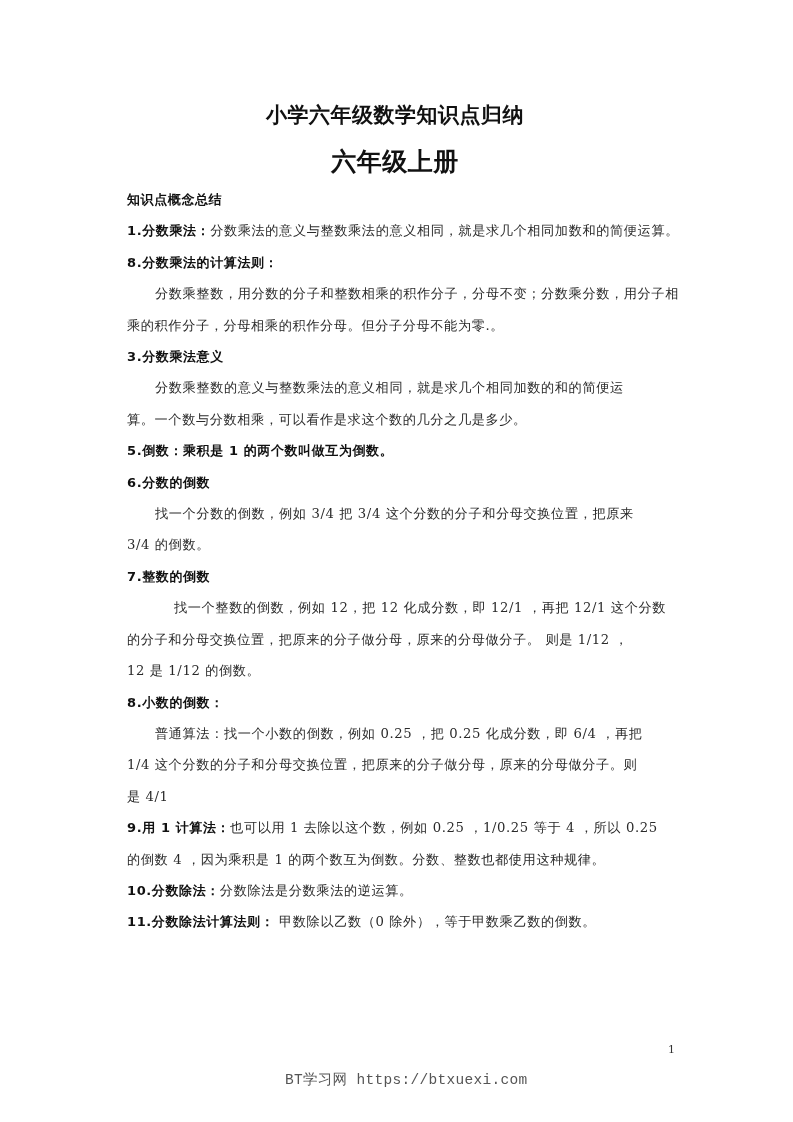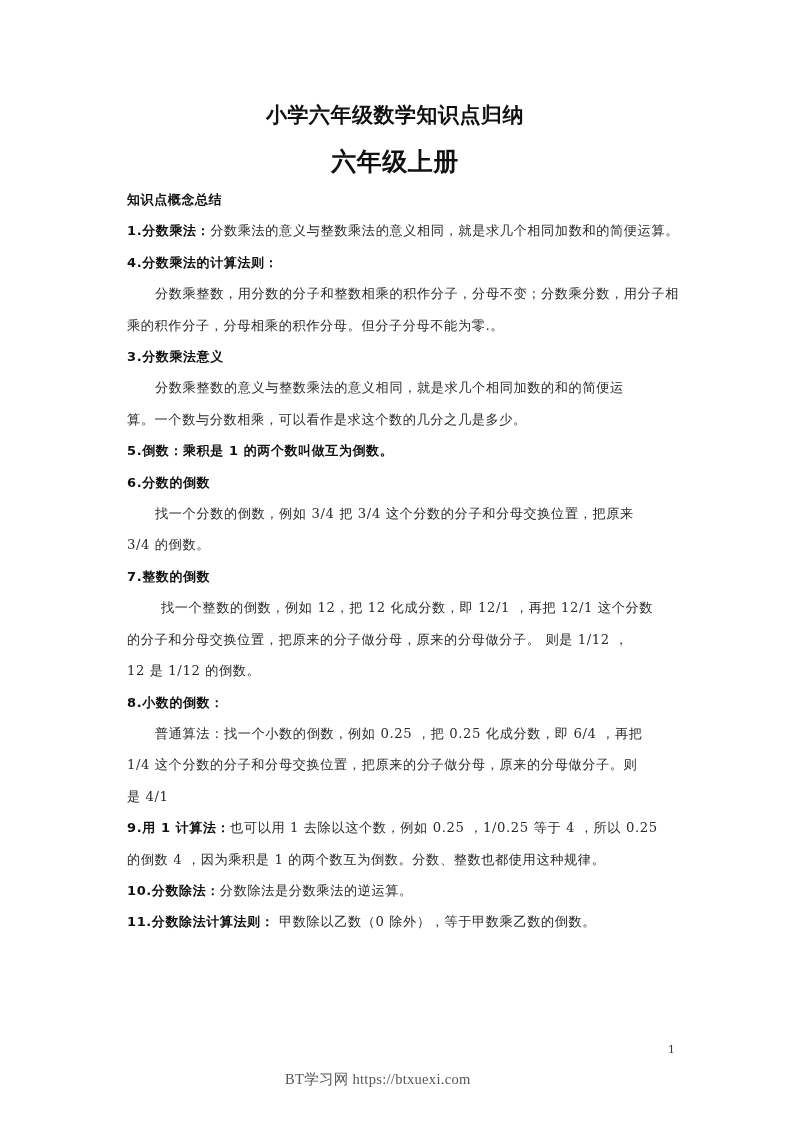--- a/index.html
+++ b/index.html
@@ -8,40 +8,40 @@
   .page { position: absolute; left: 0; top: 0; width: 793px; height: 1122px; }
   .title { position: absolute; left: 0; width: 790px; text-align: center;
            font-family: "DejaVu Sans", "Liberation Sans", sans-serif; font-weight: bold; color: #111; }
   .title1 { top: 101px; font-size: 21px; letter-spacing: 0.5px; }
   .title2 { top: 145px; font-size: 25px; letter-spacing: 0.5px; }
   .content { position: absolute; left: 119px; top: 184px; width: 560px; }
   .line { font-size: 13.2px; line-height: 31.4px; white-space: nowrap; letter-spacing: 0.6px; margin-left: 8px; }
   .head { font-family: "DejaVu Sans", "Liberation Sans", sans-serif; font-weight: bold; font-size: 13px; color: #111; }
   .body-text { color: #2a2a2a; }
   .indent { padding-left: 28px; }
-  .indent2 { padding-left: 34px; }
+  .indent2 { padding-left: 34px; text-align: center; }
   .pagenum { position: absolute; left: 668px; top: 1043px; font-size: 11px; color: #333; }
   .footer { position: absolute; left: 285px; top: 1070px; font-size: 14.5px; color: #555;
-            font-family: Liberation Serif, serif; letter-spacing: 0.3px; }
+            font-family: Liberation Mono, monospace; letter-spacing: 0.3px; }
 </style>
 </head>
 <body>
 
 <div class="page">
   <div class="title title1">小学六年级数学知识点归纳</div>
   <div class="title title2">六年级上册</div>
 
   <div class="content">
     <div class="line head">知识点概念总结</div>
 
     <div class="line">
       <span class="head">1.分数乘法：</span><span class="body-text">分数乘法的意义与整数乘法的意义相同，就是求几个相同加数和的简便运算。</span>
     </div>
 
-    <div class="line head">4.分数乘法的计算法则：</div>
+    <div class="line head">8.分数乘法的计算法则：</div>
     <div class="line body-text indent">分数乘整数，用分数的分子和整数相乘的积作分子，分母不变；分数乘分数，用分子相</div>
     <div class="line body-text">乘的积作分子，分母相乘的积作分母。但分子分母不能为零.。</div>
 
     <div class="line head">3.分数乘法意义</div>
     <div class="line body-text indent">分数乘整数的意义与整数乘法的意义相同，就是求几个相同加数的和的简便运</div>
     <div class="line body-text">算。一个数与分数相乘，可以看作是求这个数的几分之几是多少。</div>
 
 
     <div class="line">
       <span class="head">5.倒数：</span><span class="head">乘积是 1 的两个数叫做互为倒数。</span>

